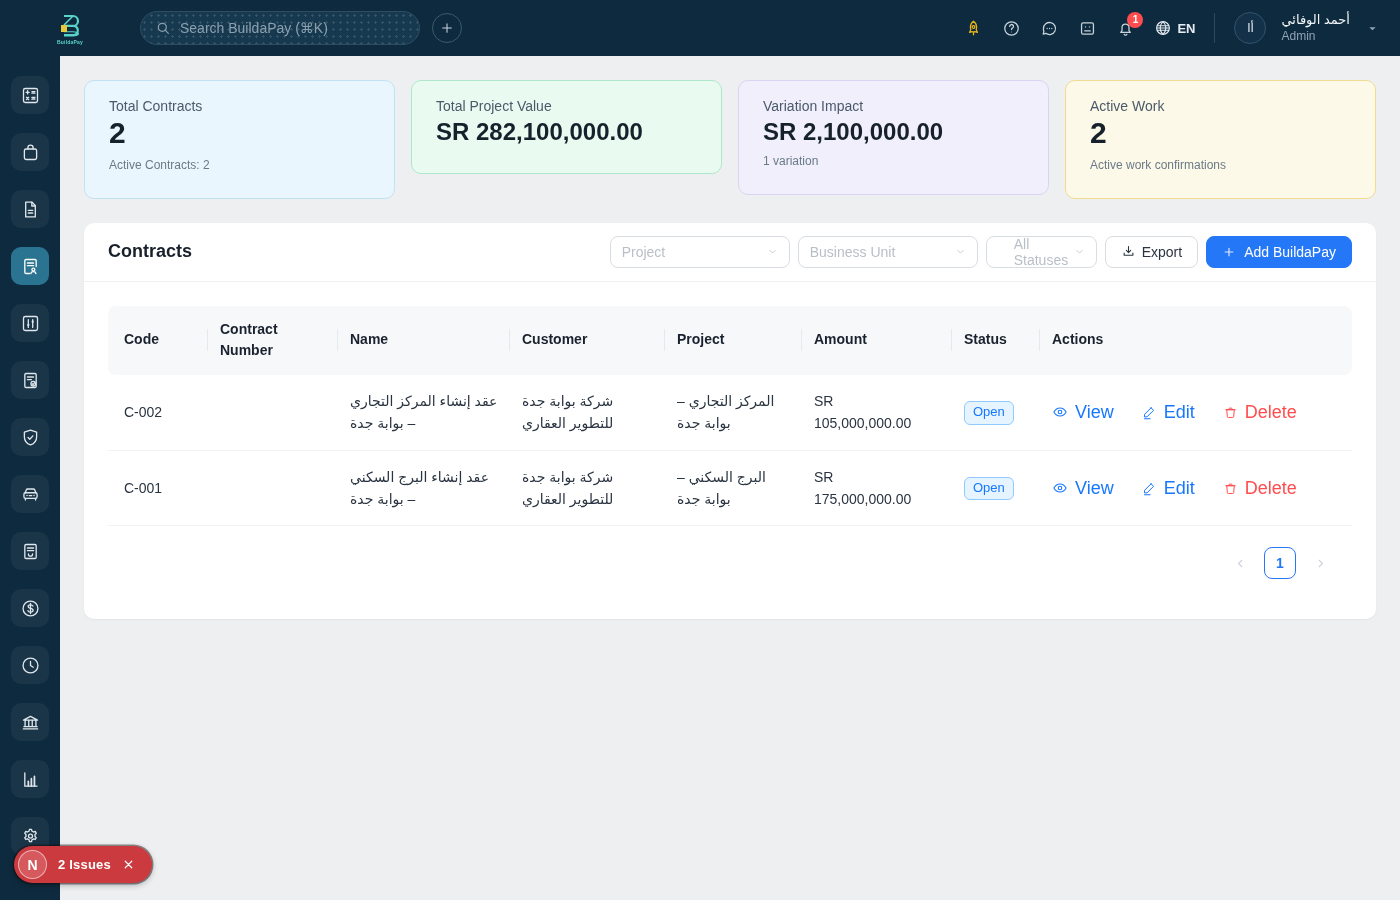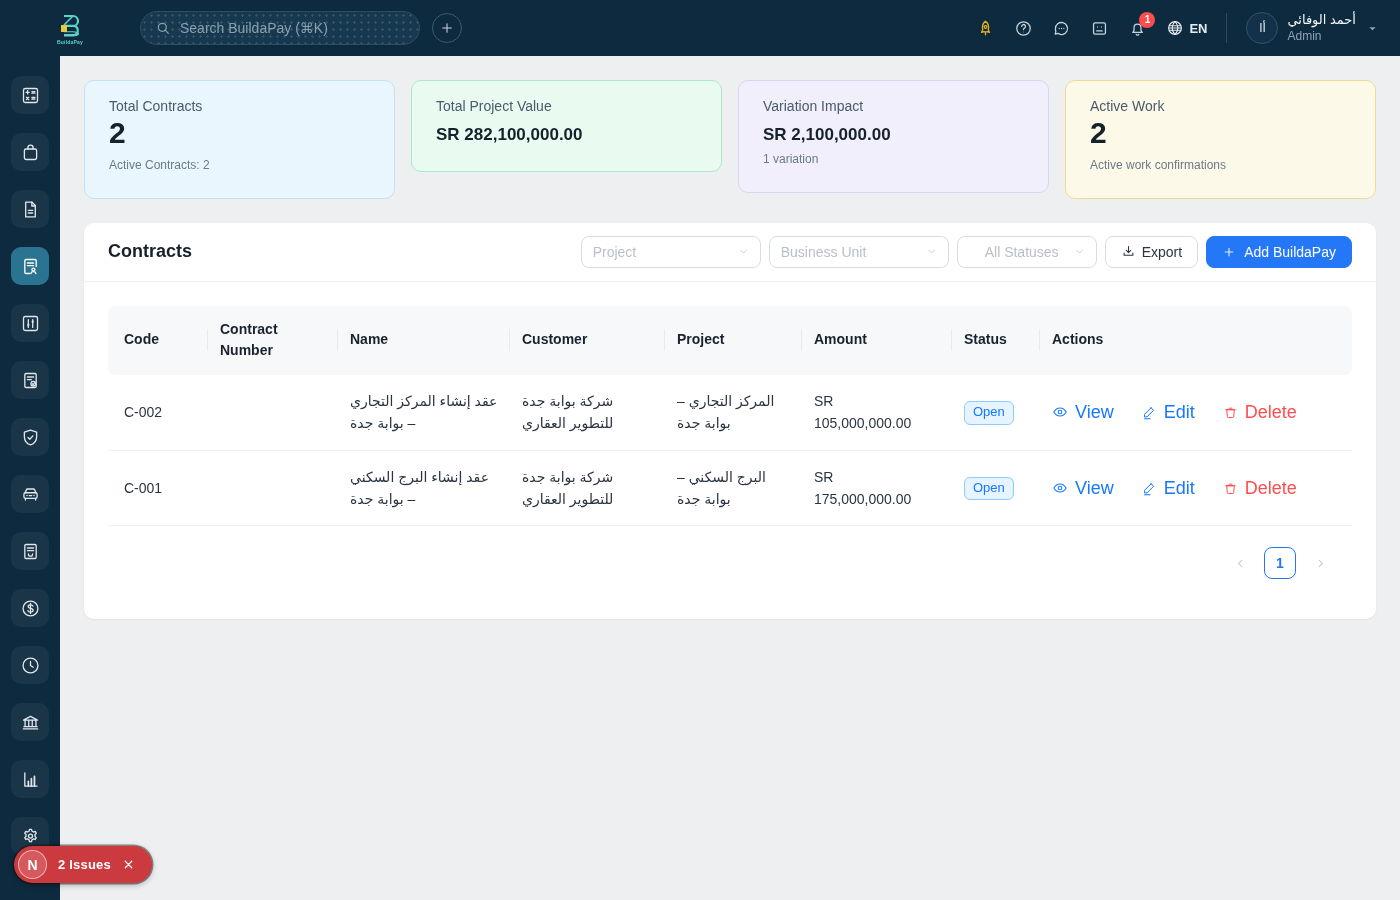--- a/index.html
+++ b/index.html
@@ -16,21 +16,21 @@
     display:flex; align-items:center; gap:9px; padding:0 14px; color:#8ba0af; font-size:14px; cursor:pointer; }
   .topbar-plus { margin-left:12px; width:30px; height:30px; border-radius:50%; border:1px solid #3c5a6e; background:transparent;
     display:flex; align-items:center; justify-content:center; color:#c7d3dc; cursor:pointer; }
   .topbar-right { margin-left:auto; display:flex; align-items:center; gap:19px; padding-right:22px; }
   .tb-icon { color:#c7d3dc; cursor:pointer; position:relative; display:flex; align-items:center; }
   .tb-icon.rocket { color:#e7b41c; }
   .badge { position:absolute; top:-7px; right:-8px; min-width:16px; height:16px; border-radius:8px; background:#ff4d4f;
     color:#fff; font-size:10px; font-weight:bold; display:flex; align-items:center; justify-content:center; padding:0 4px; }
   .lang { display:flex; align-items:center; gap:5px; color:#e6edf2; font-size:13px; font-weight:bold; cursor:pointer; }
   .tb-divider { width:1px; height:30px; background:#2c4a5e; }
-  .user { display:flex; align-items:center; gap:9px; cursor:pointer; }
+  .user { display:flex; align-items:center; gap:15px; cursor:pointer; }
   .avatar { width:32px; height:32px; border-radius:50%; background:#13324a; border:1px solid #31526a; color:#e8eef3; font-size:12px;
     display:flex; align-items:center; justify-content:center; }
   .user-meta { display:flex; flex-direction:column; line-height:1.25; }
   .user-name { color:#f1f5f8; font-size:13px; }
   .user-role { color:#8fa3b3; font-size:12px; }
   .user-caret { color:#8fa3b3; margin-left:2px; }
 
   
   .sidebar { position:fixed; left:0; top:56px; width:60px; height:844px; background:#0e2a3e; display:flex; flex-direction:column;
     align-items:center; padding-top:20px; gap:19px; z-index:10; }
@@ -42,32 +42,32 @@
   .main { position:fixed; left:60px; top:56px; width:1340px; height:844px; background:#edeff1; padding:24px; overflow:hidden; }
 
   .stats { display:flex; gap:16px; align-items:flex-start; }
   .card { flex:1; border-radius:10px; padding:17px 24px 26px; border:1px solid transparent; }
   .card-blue   { background:#e9f6fd; border-color:#c2e2f4; }
   .card-green  { background:#e9fbf1; border-color:#afe7cb; }
   .card-purple { background:#f1effb; border-color:#d9d4f2; }
   .card-yellow { background:#fdf9e8; border-color:#efdc90; }
   .card-label { font-size:14px; color:#4a5a6a; }
   .card-value-big { font-size:30px; font-weight:bold; color:#16212c; margin-top:2px; line-height:1.15; }
-  .card-value-mid { font-size:17px; font-weight:bold; color:#16212c; margin-top:11px; line-height:1.2; }
+  .card-value-mid { font-size:24px; font-weight:bold; color:#16212c; margin-top:4px; line-height:1.2; }
   .card-sub { font-size:12px; color:#6b7a88; margin-top:7px; }
 
   
   .panel { margin-top:24px; background:#fff; border-radius:10px; box-shadow:0 1px 2px rgba(15,30,45,.05); min-height:392px; }
   .panel-header { display:flex; align-items:center; padding:13px 24px; gap:8px; border-bottom:1px solid #eef0f2; }
   .panel-title { font-size:18px; font-weight:bold; color:#17202b; }
   .filters { margin-left:auto; display:flex; align-items:center; gap:8px; }
   .select { height:32px; border:1px solid #d8dde2; border-radius:8px; background:#fff; display:flex; align-items:center;
     justify-content:space-between; padding:0 11px; color:#b9bfc7; font-size:14px; cursor:pointer; }
   .select .caret { color:#c3c9d0; }
-  .w180 { width:180px; } .w140 { width:140px;padding-left:27px; }
+  .w180 { width:180px; } .w140 { width:111px;padding-left:27px; }
   .search-group { display:flex; }
   .search-input { width:158px; height:32px; border:1px solid #d8dde2; border-right:none; border-radius:8px 0 0 8px;
     padding:0 11px; font-size:14px; color:#2a3441; outline:none; font-family:inherit; }
   .search-input::placeholder { color:#b9bfc7; }
   .search-btn { width:40px; height:32px; border:1px solid #d8dde2; border-radius:0 8px 8px 0; background:#fff; color:#6b7682;
     display:flex; align-items:center; justify-content:center; cursor:pointer; }
   .btn { height:32px; border-radius:8px; display:flex; align-items:center; gap:8px; padding:0 15px; font-size:14px; cursor:pointer; font-family:inherit; }
   .btn-export { background:#fff; border:1px solid #d8dde2; color:#2b3440;gap:6px; }
   .btn-primary { background:#2478f7; border:1px solid #2478f7; color:#fff; }
   .btn-primary .plus { color:rgba(255,255,255,.85); }

